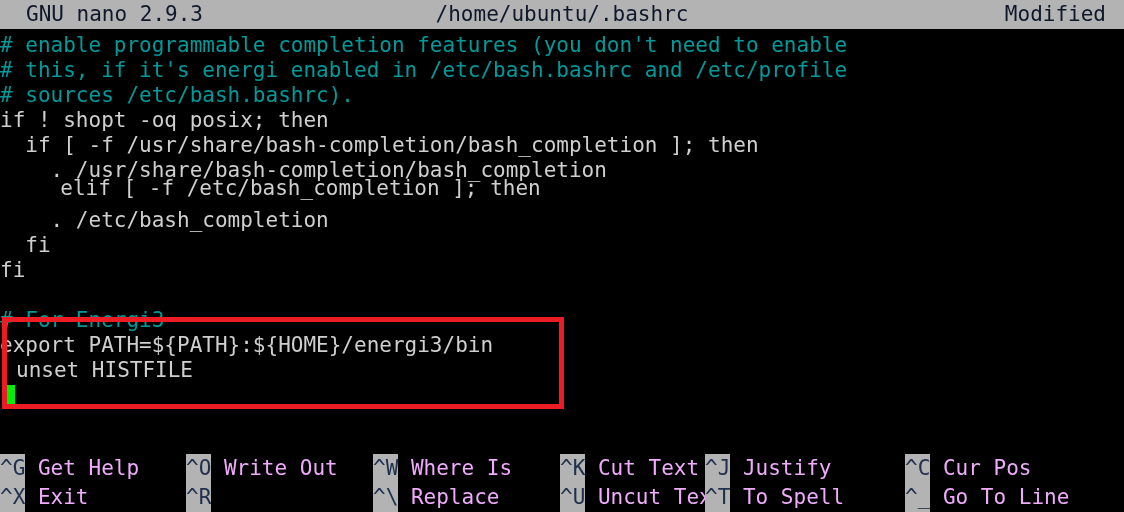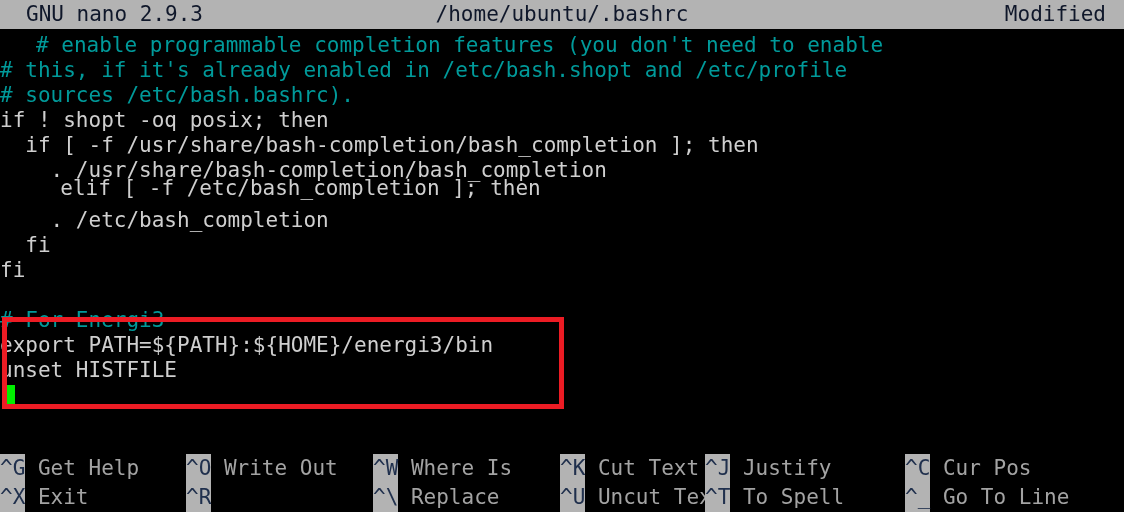--- a/index.html
+++ b/index.html
@@ -129,53 +129,53 @@
     background: #b3b3b3;
     color: #20304d;
     font-size: 21px;
     line-height: 29px;
     height: 29px;
     display: inline-block;
     white-space: pre;
     padding: 0;
   }
   .help-label {
-    color: #a3a3a3;
+    color: #f0abfc;
     font-size: 21px;
     line-height: 29px;
     white-space: pre;
     display: inline-block;
   }
 </style>
 </head>
 <body>
 
 <div id="app">
 
   <div class="titlebar">
     <span class="tb-version">GNU nano 2.9.3</span>
     <span class="tb-path">/home/ubuntu/.bashrc</span>
     <span class="tb-state">Modified</span>
   </div>
 
   <div class="editor" id="editor-area">
-      <div class="code-line comment" style="top: 4px; left: 0px; padding-left: 36px;"># enable programmable completion features (you don't need to enable</div>
-      <div class="code-line comment" style="top: 29px; left: 0px;"># this, if it's already enabled in /etc/bash.shopt and /etc/profile</div>
+      <div class="code-line comment" style="top: 4px; left: 0px;"># enable programmable completion features (you don't need to enable</div>
+      <div class="code-line comment" style="top: 29px; left: 0px;"># this, if it's energi enabled in /etc/bash.bashrc and /etc/profile</div>
       <div class="code-line comment" style="top: 54px; left: 0px;"># sources /etc/bash.bashrc).</div>
       <div class="code-line" style="top: 79px; left: 0px;">if ! shopt -oq posix; then</div>
       <div class="code-line" style="top: 104px; left: 0px;">  if [ -f /usr/share/bash-completion/bash_completion ]; then</div>
       <div class="code-line" style="top: 129px; left: 0px;">    . /usr/share/bash-completion/bash_completion</div>
       <div class="code-line" style="top: 147px; left: 0px; margin-left: 35px;">  elif [ -f /etc/bash_completion ]; then</div>
       <div class="code-line" style="top: 179px; left: 0px;">    . /etc/bash_completion</div>
       <div class="code-line" style="top: 204px; left: 0px;">  fi</div>
       <div class="code-line" style="top: 229px; left: 0px;">fi</div>
       <div class="code-line" style="top: 254px; left: 0px;"></div>
       <div class="code-line comment" style="top: 279px; left: 0px;"># For Energi3</div>
       <div class="code-line" style="top: 304px; left: 0px;">export PATH=${PATH}:${HOME}/energi3/bin</div>
-      <div class="code-line" style="top: 329px; left: 0px;">unset HISTFILE</div>
+      <div class="code-line" style="top: 329px; left: 0px; padding-left: 16px;">unset HISTFILE</div>
       <div class="code-line" style="top: 354px; left: 0px;"></div>
       <div class="cursor" style="top: 356px; left: 2px; background: rgb(0, 239, 0);"></div>
     </div>
 
   <div class="annotation-box"></div>
 
   <div class="helpbar">
     <div class="help-row row1" id="help-row-0">
         <div class="help-entry" style="left: 0px;"><span class="help-key">^G</span><span class="help-label"> Get Help</span></div>
         <div class="help-entry" style="left: 186px;"><span class="help-key">^O</span><span class="help-label"> Write Out</span></div>

